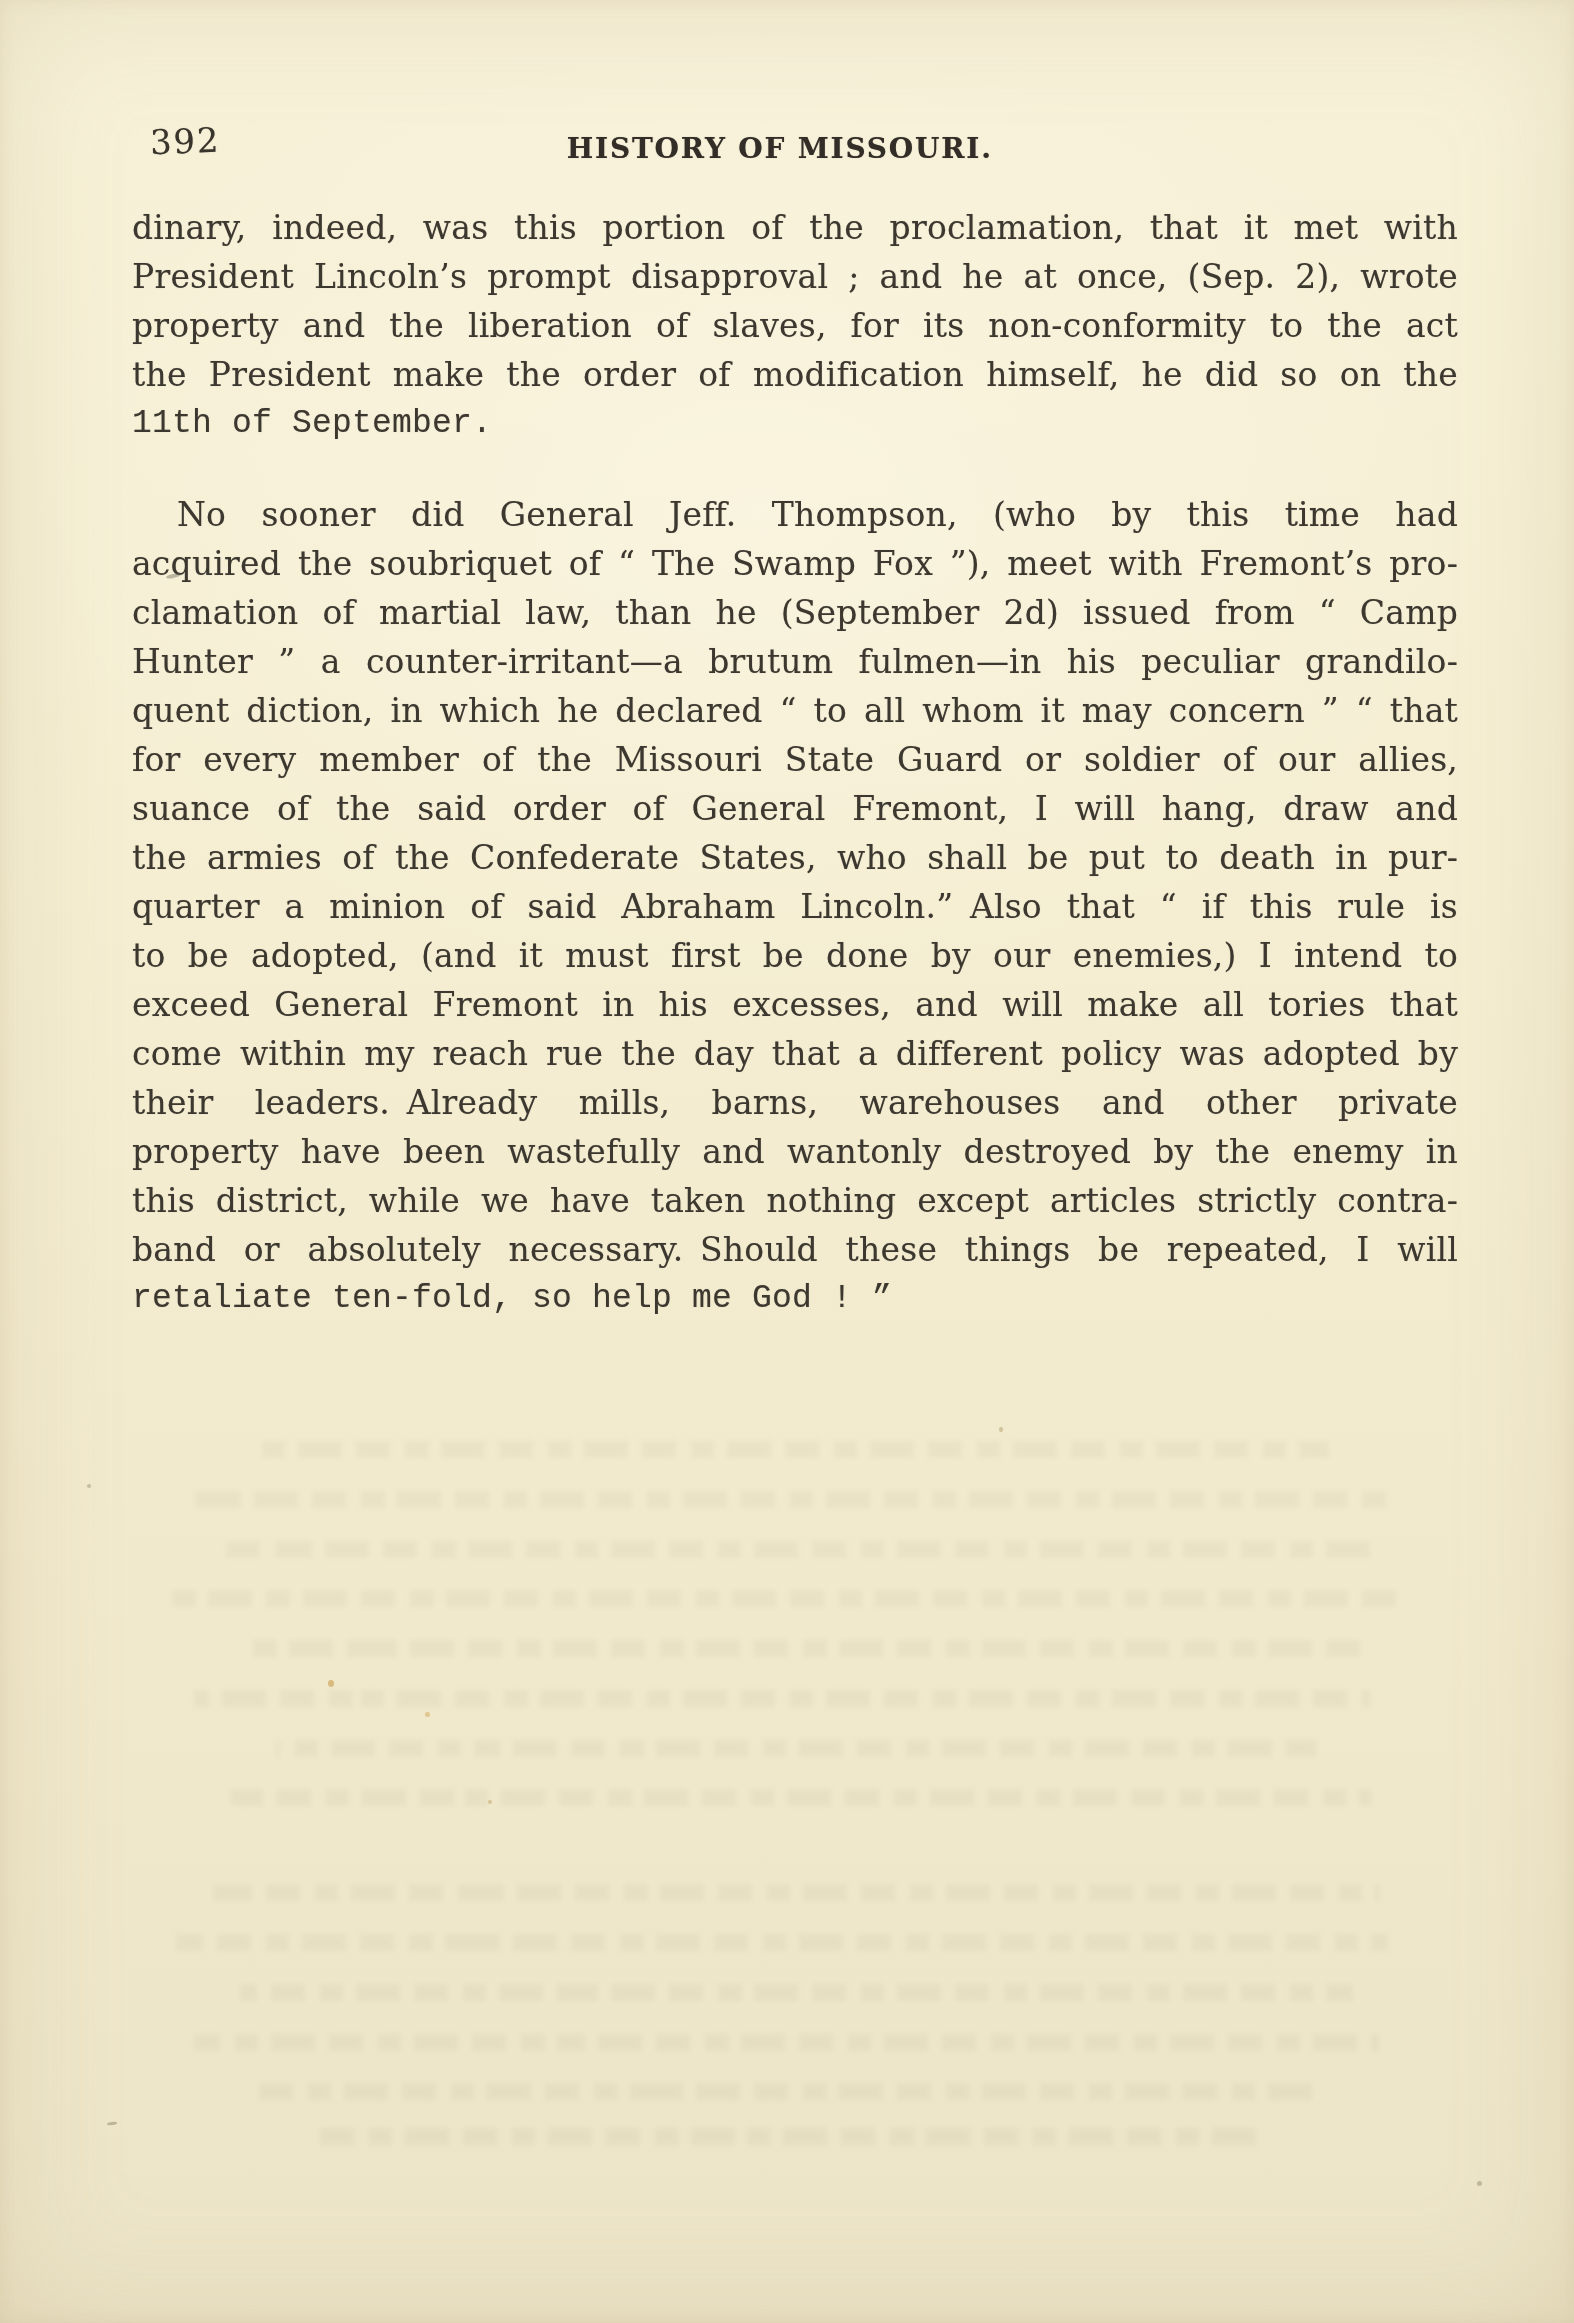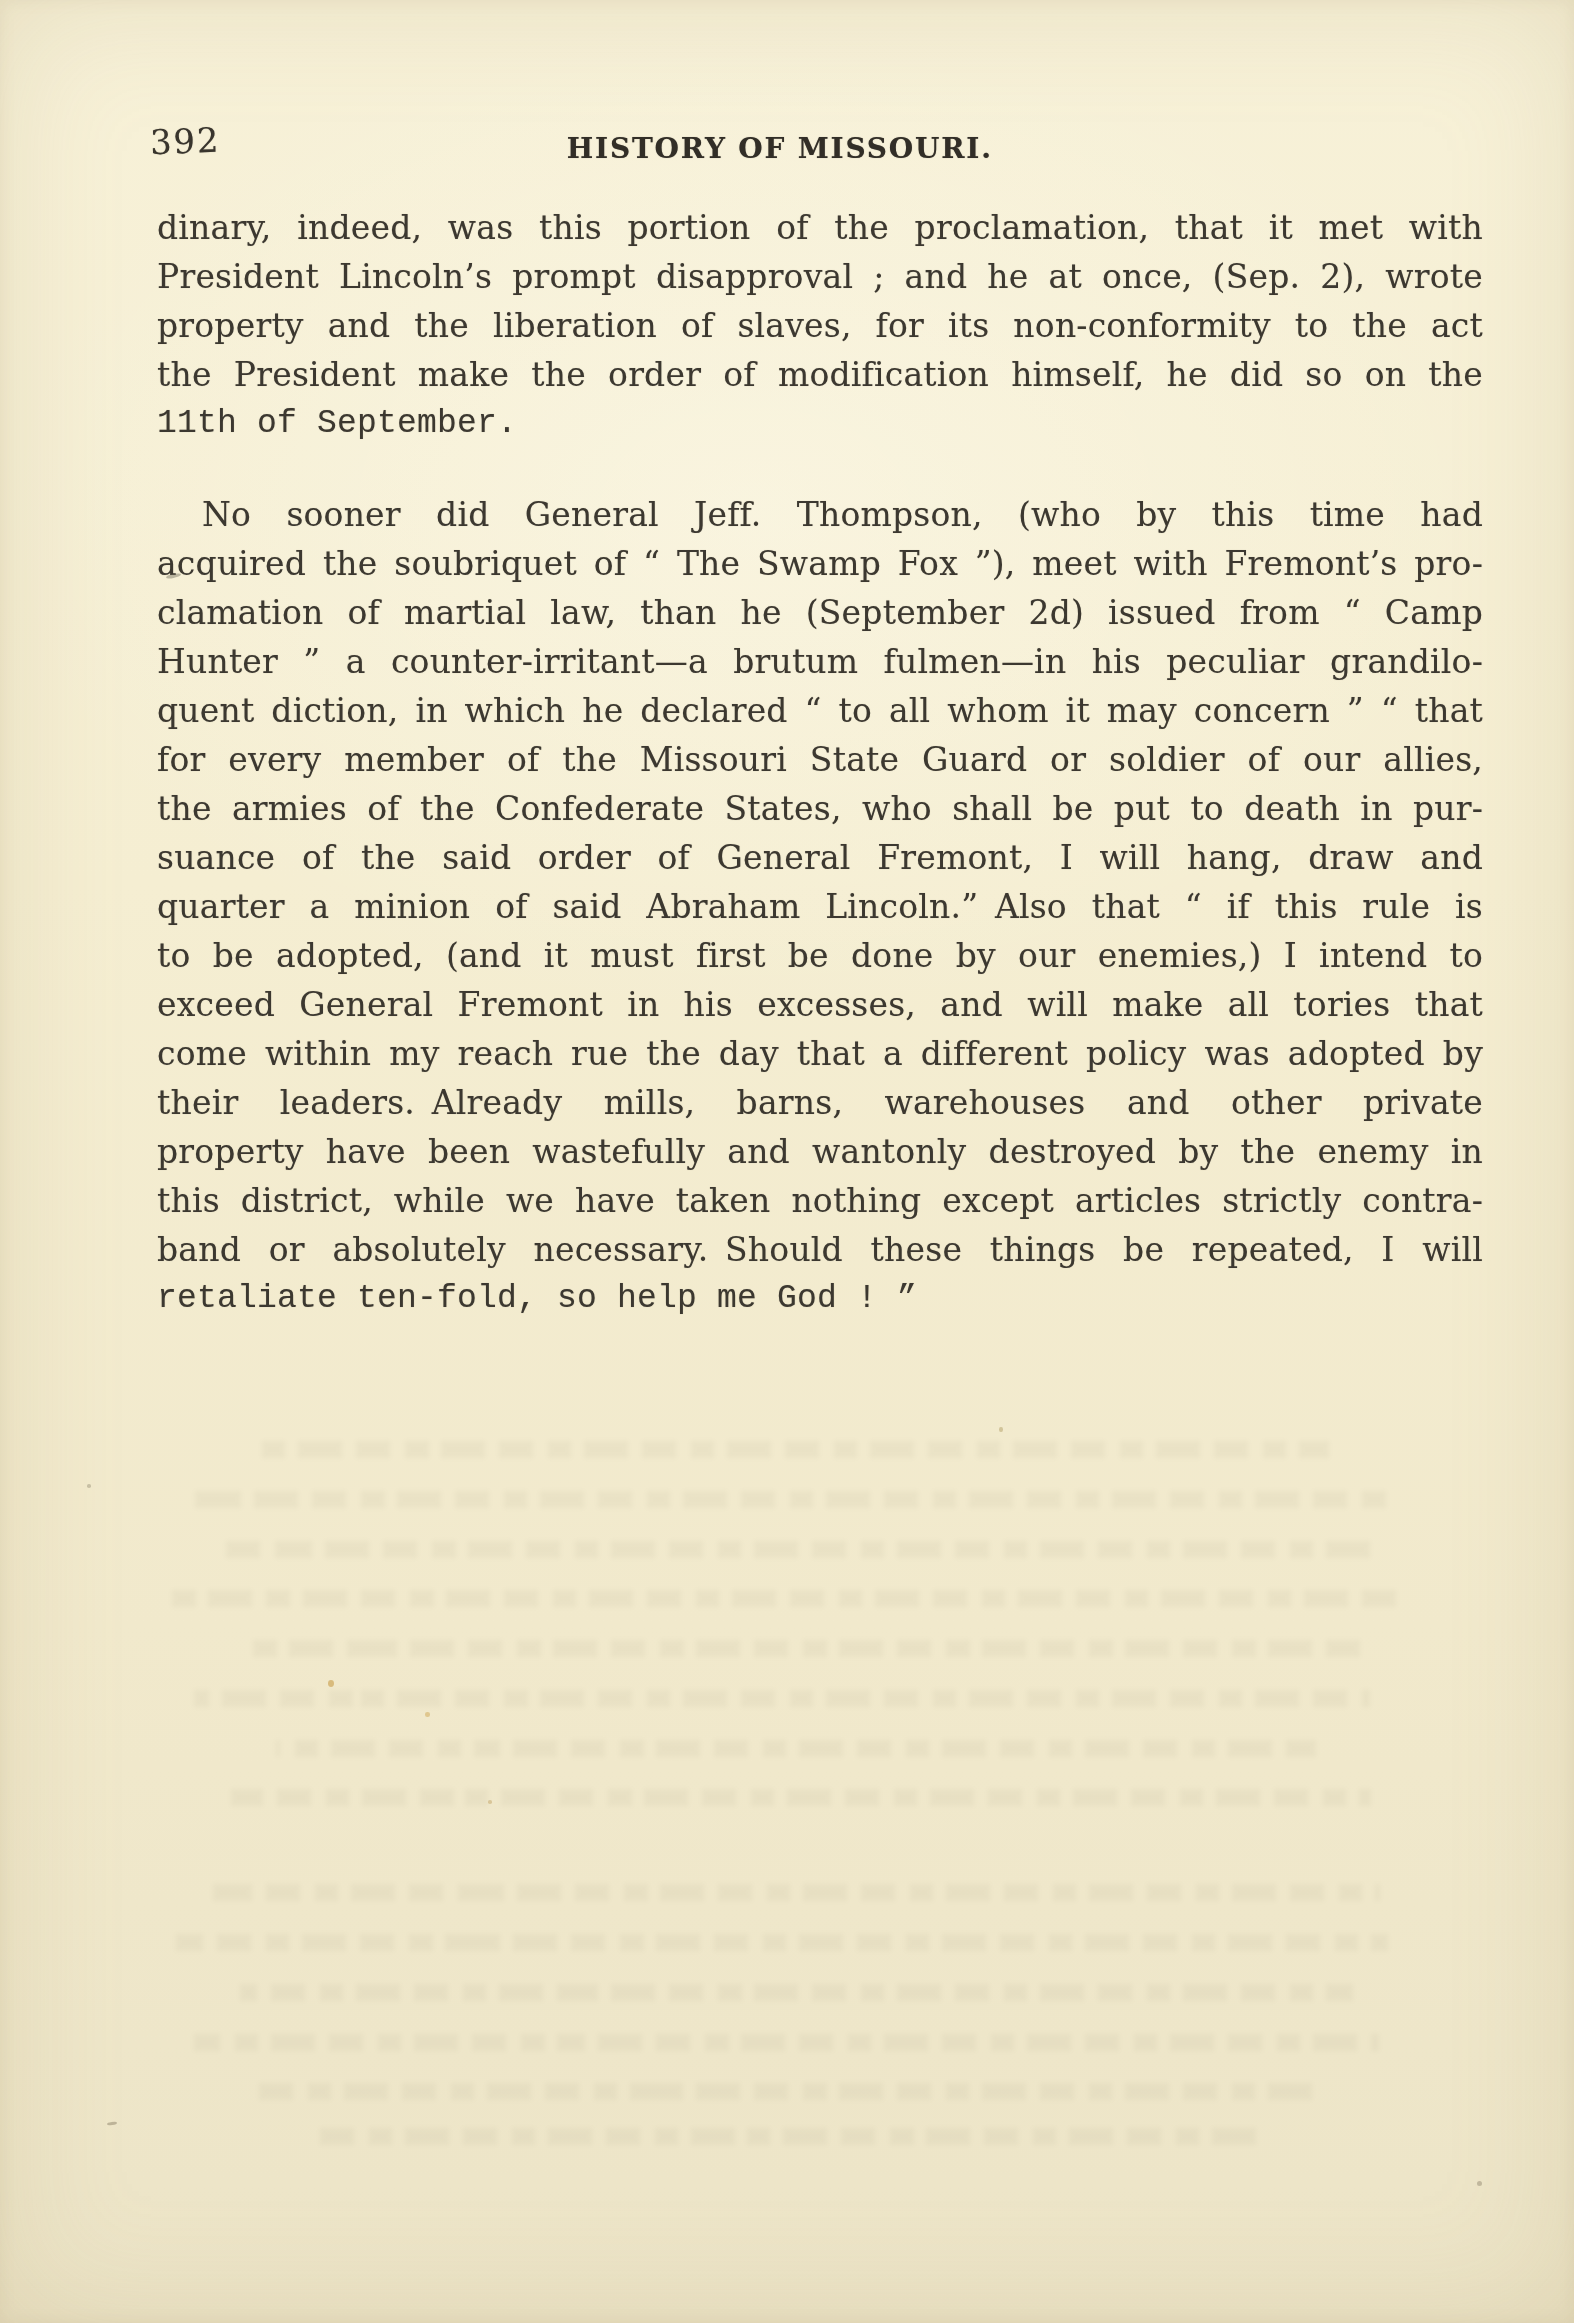--- a/index.html
+++ b/index.html
@@ -46,21 +46,21 @@
     transform: translateX(-7.2px);
     font-weight: 700;
     font-size: 28px;
     letter-spacing: 1.8px;
     color: #322e27;
     text-shadow: 0 0 0.9px rgba(50,46,39,0.45);
   }
   .text-block {
     position: absolute;
     top: 203px;
-    left: 157px;
+    left: 132px;
     width: 1326px;
     font-size: 33px;
     line-height: 49px;
     color: #3c3830;
     letter-spacing: 0.2px;
     text-shadow: 0 0 0.9px rgba(60,55,45,0.30);
   }
   .paragraph { margin: 0; }
   .line {
     height: 49px;
@@ -108,22 +108,22 @@
         <div class="line"><span>the President make the order of modification himself, he did so on the</span></div>
         <div class="line lastline"><span>11th of September.</span></div>
       </div>
       <div class="paragraph">
         <div class="line indent"><span>No sooner did General Jeff. Thompson, (who by this time had</span></div>
         <div class="line"><span>acquired the </span><span class="it">soubriquet</span><span> of “ The Swamp Fox ”), meet with Fremont’s pro-</span></div>
         <div class="line"><span>clamation of martial law, than he (September 2d) issued from “ Camp</span></div>
         <div class="line"><span>Hunter ” a counter-irritant—a </span><span class="it">brutum fulmen</span><span>—in his peculiar grandilo-</span></div>
         <div class="line"><span>quent diction, in which he declared “ to all whom it may concern ” “ that</span></div>
         <div class="line"><span>for every member of the Missouri State Guard or soldier of our allies,</span></div>
+        <div class="line"><span>suance of the said order of General Fremont, I will </span><span class="it">hang</span><span>, </span><span class="it">draw and</span></div>
         <div class="line"><span>the armies of the Confederate States, who shall be put to death in pur-</span></div>
-        <div class="line"><span>suance of the said order of General Fremont, I will </span><span class="it">hang</span><span>, </span><span class="it">draw and</span></div>
         <div class="line"><span class="it">quarter</span><span> a minion of said Abraham Lincoln.” Also that “ if this rule is</span></div>
         <div class="line"><span>to be adopted, (and it must first be done by our enemies,) I intend to</span></div>
         <div class="line"><span>exceed General Fremont in his excesses, and will make all tories that</span></div>
         <div class="line"><span>come within my reach rue the day that a different policy was adopted by</span></div>
         <div class="line"><span>their leaders. Already mills, barns, warehouses and other private</span></div>
         <div class="line"><span>property have been wastefully and wantonly destroyed by the enemy in</span></div>
         <div class="line"><span>this district, while we have taken nothing except articles strictly contra-</span></div>
         <div class="line"><span>band or absolutely necessary. Should these things be repeated, I will</span></div>
         <div class="line lastline"><span>retaliate ten-fold, so help me God ! ”</span></div>
       </div>

